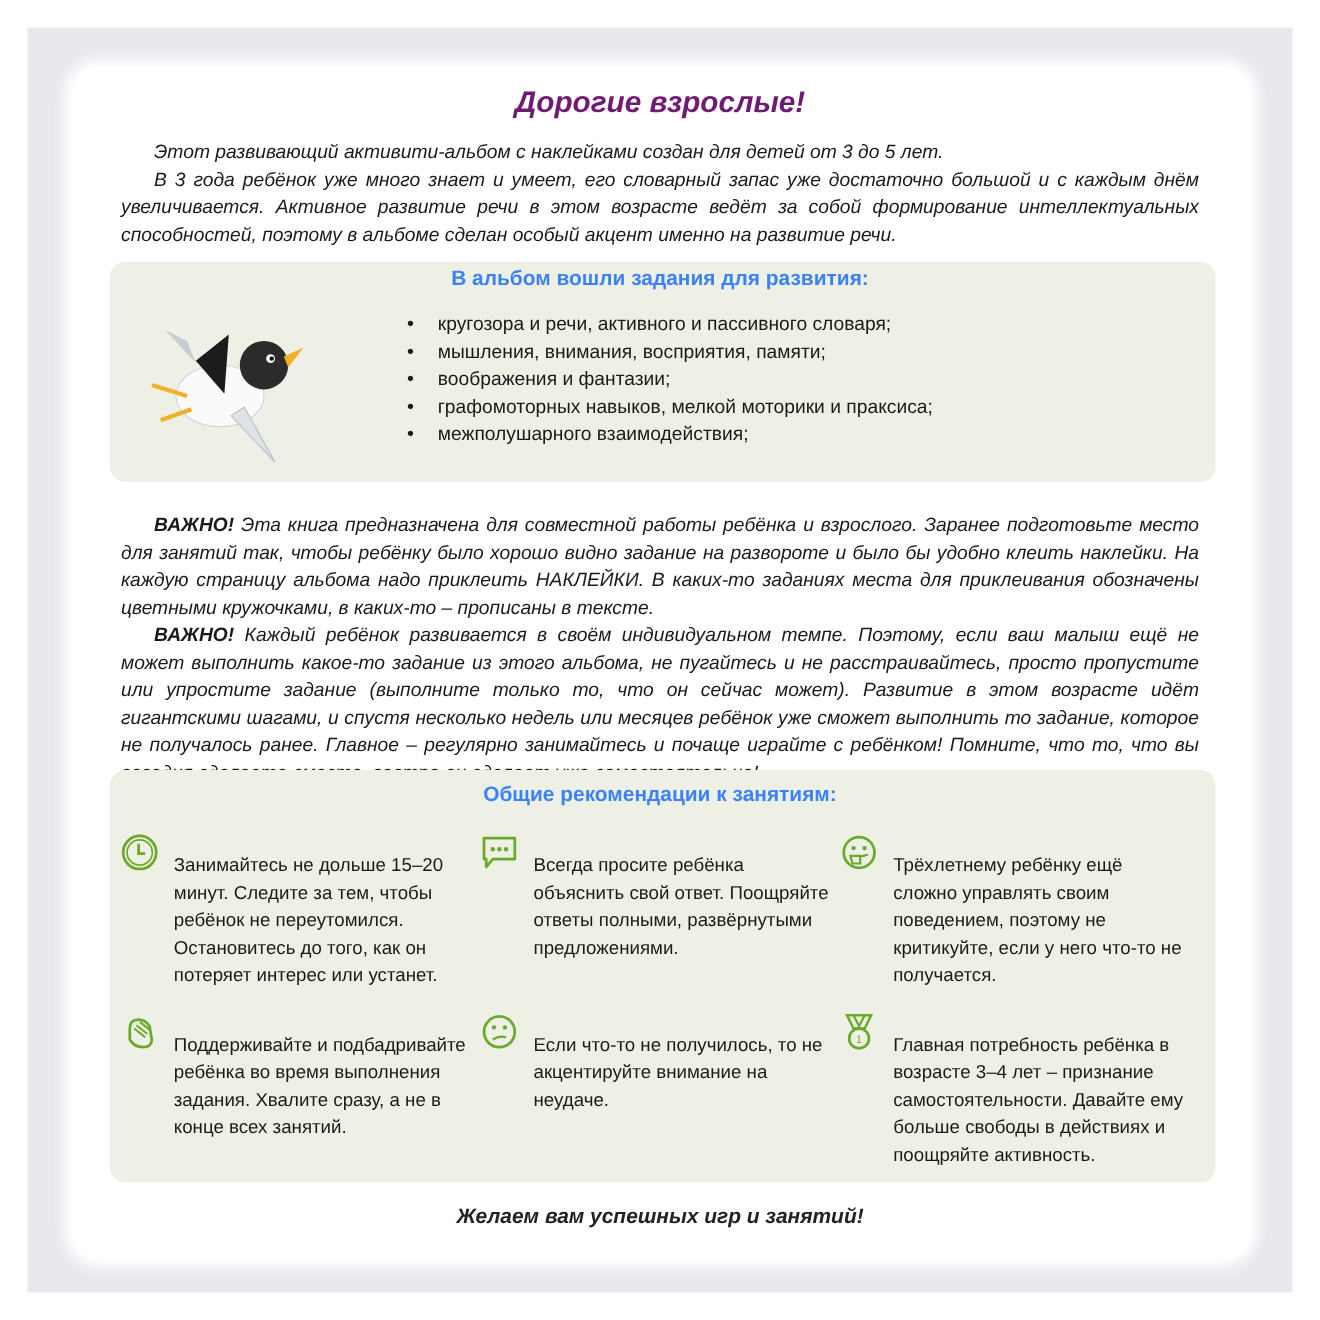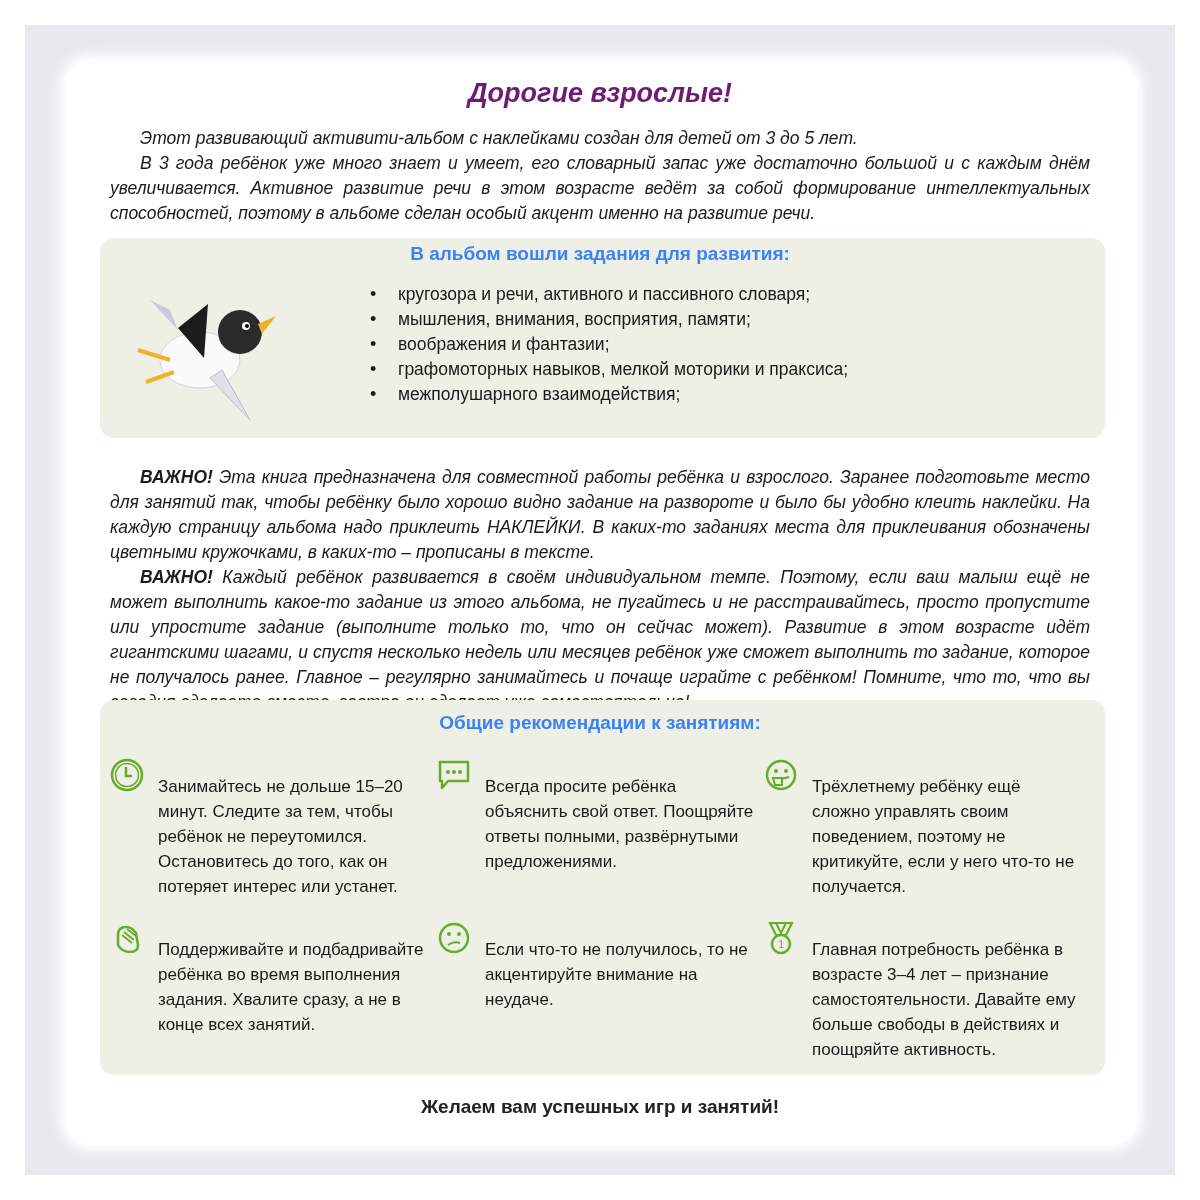--- a/index.html
+++ b/index.html
@@ -18,21 +18,21 @@
   .box1 { left:100px; top:238px; width:1005px; height:200px; }
   .box2 { left:100px; top:700px; width:1005px; height:375px; }
   .h2 { position:absolute; left:0; width:1200px; text-align:center; font-size:19px; font-weight:bold; color:#3b82f6; }
   .bullets { position:absolute; left:370px; top:282px; margin:0; padding:0; list-style:none; font-size:17.5px; line-height:25px; }
   .bullets li { position:relative; padding-left:28px; }
   .bullets li::before { content:"•"; position:absolute; left:0; top:0; font-size:18px; }
   .bird { position:absolute; left:130px; top:290px; width:150px; height:140px; }
   .tip { position:absolute; width:300px; }
   .tip .ic { position:absolute; left:0; top:0; width:34px; height:34px; }
   .tip .tx { position:absolute; left:48px; top:16px; width:270px; font-size:17px; line-height:25px; }
-  .closing { position:absolute; left:0; width:1200px; top:1096px; text-align:center; font-size:19px; font-weight:bold; color:#222; }
+  .closing { position:absolute; left:0; width:1200px; top:1096px; text-align:center; font-size:19px; font-style:italic; font-weight:bold; color:#222; }
 </style>
 </head>
 <body>
 
 <div class="frame"></div>
 <div class="page"></div>
 
 <div class="title">Дорогие взрослые!</div>
 
 <div class="para" style="top:126px;">

